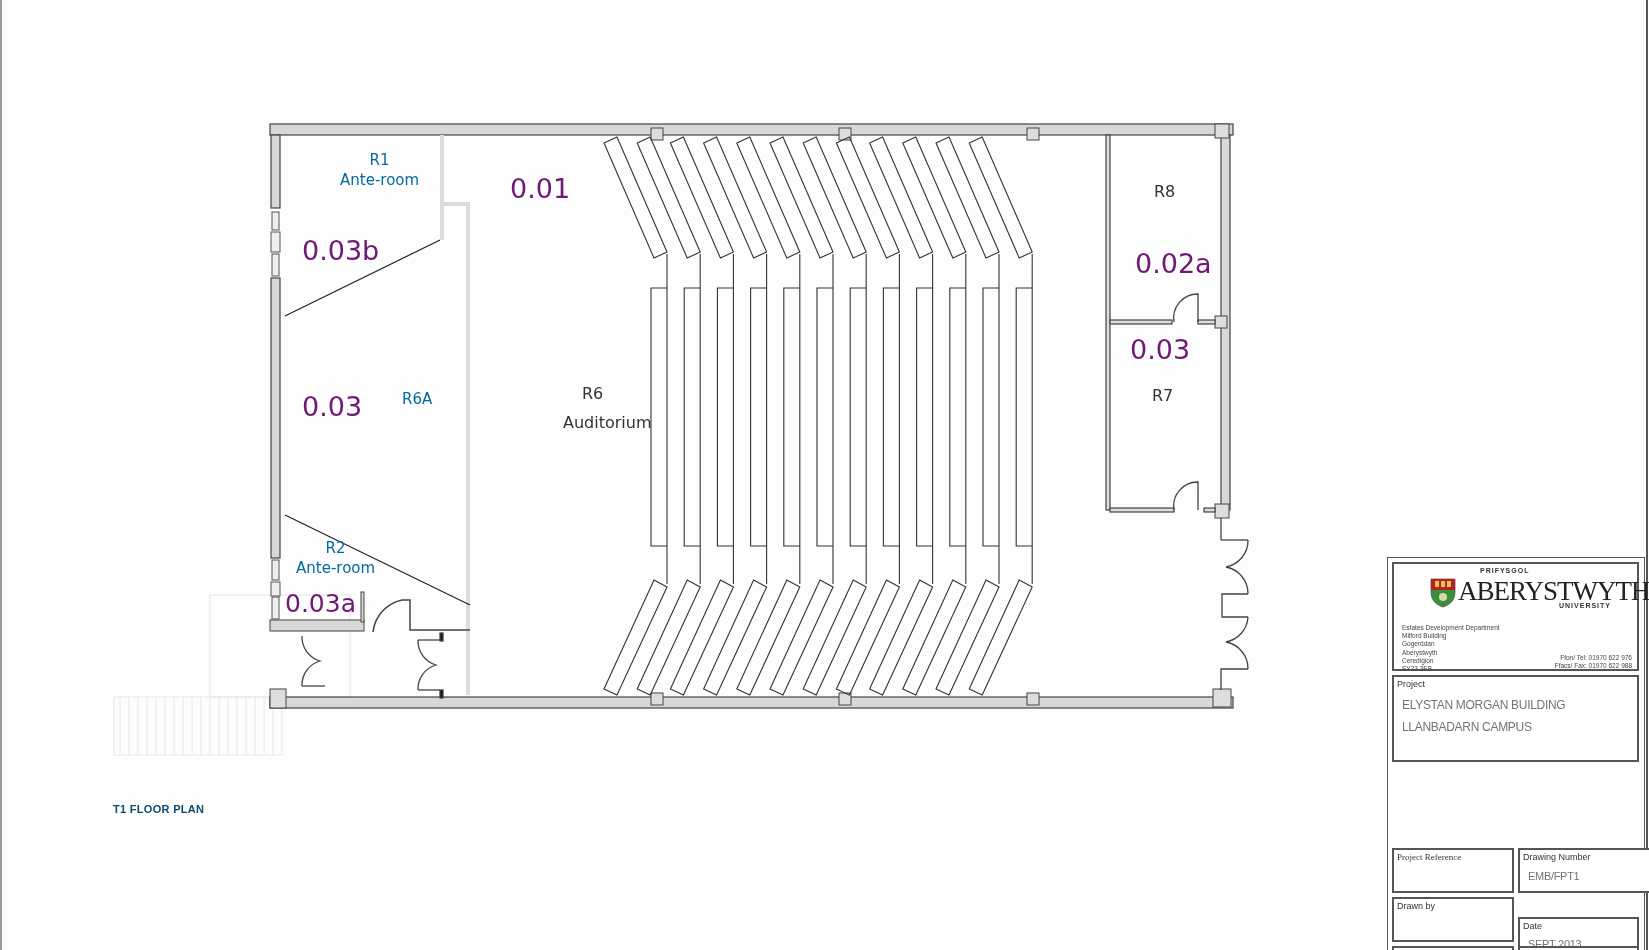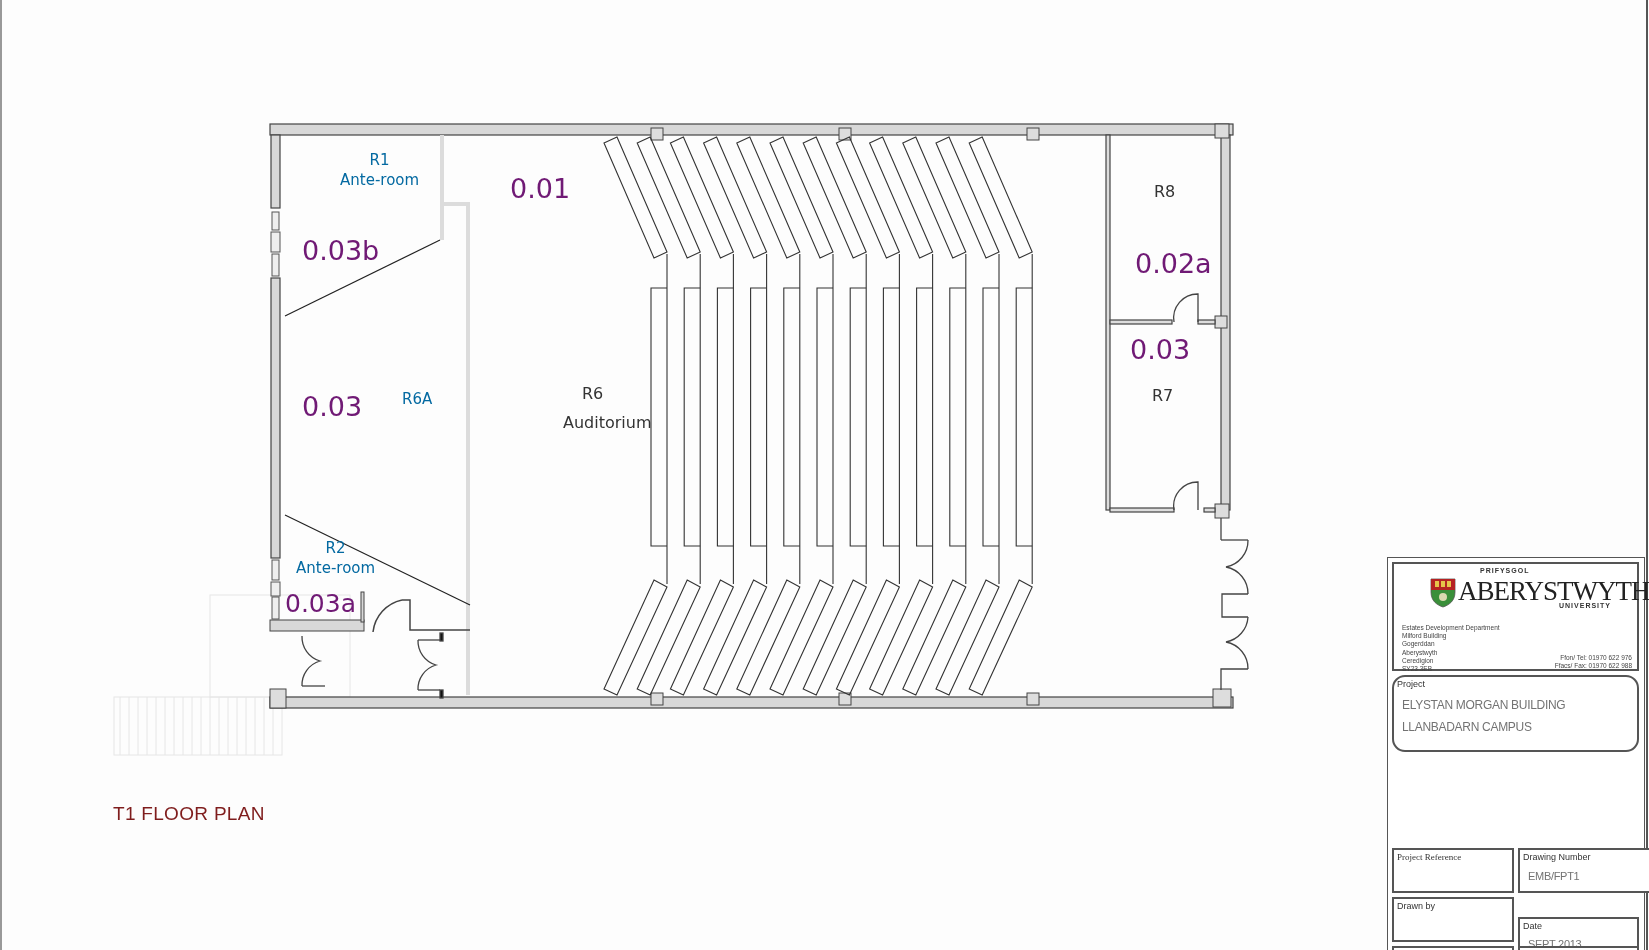--- a/index.html
+++ b/index.html
@@ -3,21 +3,21 @@
 <meta charset="utf-8">
 <style>
   html, body { margin:0; padding:0; background:#fdfdfd; }
   body { width:1649px; height:950px; position:relative; overflow:hidden; font-family:"Liberation Sans", sans-serif; }
   .page-border-left { position:absolute; left:0; top:0; width:2px; height:950px; background:#999; }
   .page-border-right { position:absolute; left:1646px; top:0; width:2px; height:950px; background:#555; }
   svg.plan { position:absolute; left:0; top:0; }
   .room-label { position:absolute; color:#701a75; font-size:27px; font-family:"DejaVu Sans", sans-serif; white-space:nowrap; }
   .room-name { position:absolute; color:#333; font-size:16px; font-family:"DejaVu Sans", sans-serif; white-space:nowrap; text-align:center; }
   .ghost { position:absolute; color:#0369a1; font-size:15px; font-family:"DejaVu Sans", sans-serif; white-space:nowrap; text-align:center; }
-  .plan-title { position:absolute; left:113px; top:803px; font-weight:normal; font-size:19px; color:#7f1d1d; letter-spacing:0.3px; }
+  .plan-title { position:absolute; left:113px; top:803px; font-weight:bold; font-size:11px; color:#0c4a6e; letter-spacing:0.3px; }
 
   .tb { position:absolute; left:1387px; top:557px; width:256px; height:400px; border:1.5px solid #555; background:#fff; }
   .tb-box { position:absolute; border:2.5px solid #555; box-sizing:border-box; background:#fff; }
   .tb-cap { position:absolute; left:3px; top:2px; font-size:9px; color:#333; }
   .tb-val { position:absolute; left:8px; font-size:12px; color:#737373; letter-spacing:-0.3px; }
   .crest { width:26px; height:30px; }
   .brand-top { position:absolute; left:70px; top:3px; font-size:7px; font-weight:bold; color:#333; letter-spacing:1px; }
   .brand { position:absolute; left:64px; top:12px; font-family:"Liberation Serif", serif; font-size:27px; color:#222; letter-spacing:-1px; }
   .brand-sub { position:absolute; left:165px; top:38px; font-size:7px; font-weight:bold; color:#333; letter-spacing:1px; }
   .addr { position:absolute; left:8px; top:60px; font-size:6.5px; line-height:8.2px; color:#444; }
@@ -234,21 +234,21 @@
       <div>Aberystwyth</div>
       <div>Ceredigion</div>
       <div>SY23 3EB</div>
     </div>
     <div class="phone">
       <div>Ffon/ Tel: 01970 622 976</div>
       <div>Ffacs/ Fax: 01970 622 988</div>
     </div>
   </div>
 
-  <div class="tb-box" style="left:4px; top:117px; width:247px; height:77px;border-radius:13px;">
+  <div class="tb-box" style="left:4px; top:117px; width:247px; height:87px;">
     <div class="tb-cap">Project</div>
     <div class="tb-val" style="top:21px;">ELYSTAN MORGAN BUILDING</div>
     <div class="tb-val" style="top:43px;">LLANBADARN CAMPUS</div>
   </div>
 
 
   <div class="tb-box" style="left:4px; top:290px; width:122px; height:45px;font-family:Liberation Serif, serif;">
     <div class="tb-cap">Project Reference</div>
     <div class="tb-val" style="top:20px;"></div>
   </div>

